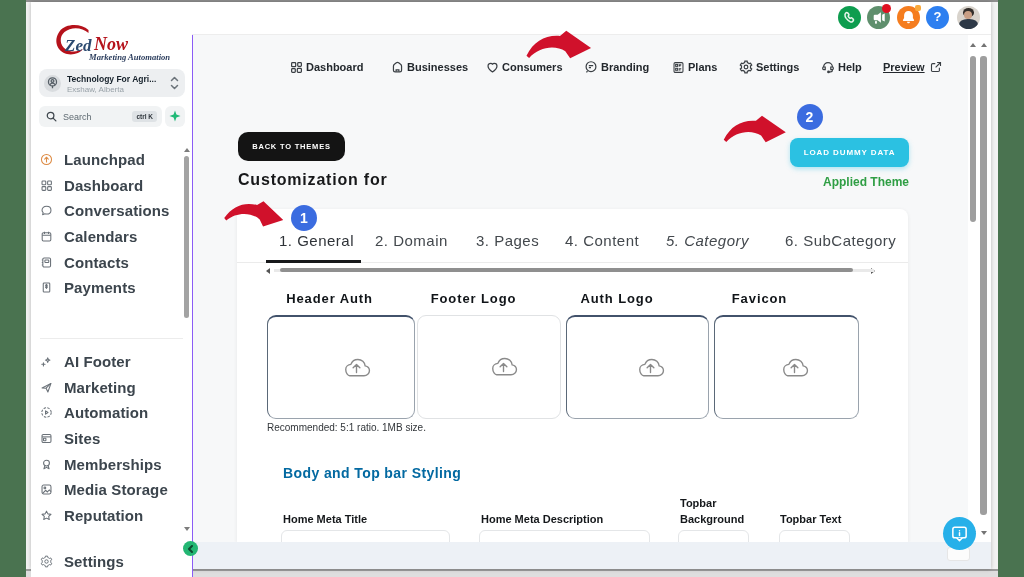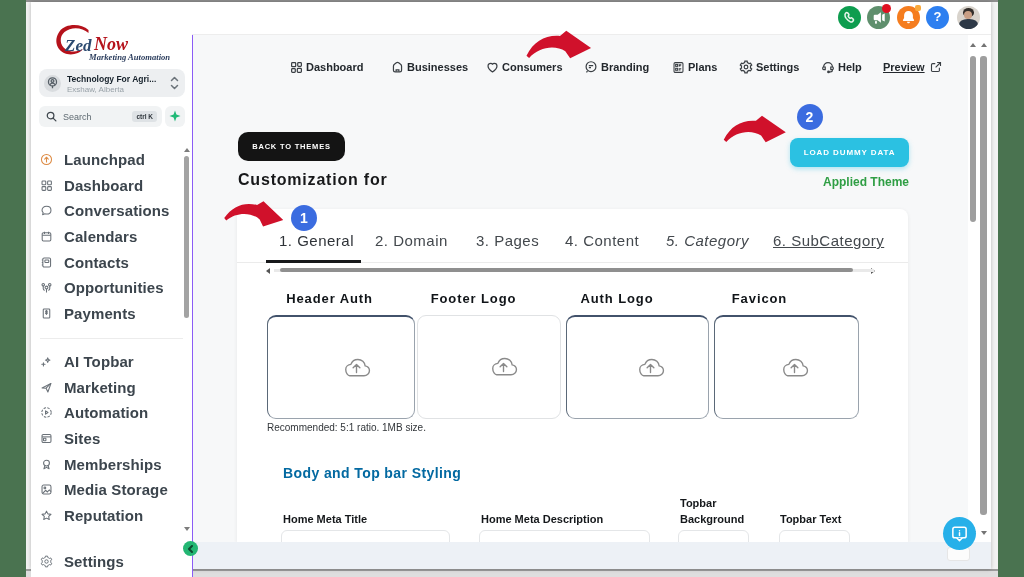--- a/index.html
+++ b/index.html
@@ -142,43 +142,34 @@
       <div class="mi">
             <svg viewBox="0 0 16 16" fill="none" stroke="#6a7178" stroke-width="1.3">
               <rect x="3.5" y="2.5" width="9.5" height="11" rx="1.5"></rect>
               <path d="M3.5 5h-1.3M3.5 8h-1.3M3.5 11h-1.3"></path>
               <rect x="6" y="5" width="4.8" height="3" rx="0.8"></rect>
             </svg>
             <span>Contacts</span>
           </div>
       <div class="mi">
             <svg viewBox="0 0 16 16" fill="none" stroke="#6a7178" stroke-width="1.3">
-              <circle cx="4" cy="4.5" r="1.5"></circle>
-              <circle cx="12" cy="4.5" r="1.5"></circle>
-              <circle cx="8" cy="8" r="1.7"></circle>
-              <path d="M4 6v3.5a2 2 0 0 0 2 2h0M12 6v3.5a2 2 0 0 1-2 2h0M8 9.7V14"></path>
-            </svg>
-            <span>Opportunities</span>
-          </div>
-      <div class="mi">
-            <svg viewBox="0 0 16 16" fill="none" stroke="#6a7178" stroke-width="1.3">
               <rect x="4" y="2.5" width="8" height="11" rx="1"></rect>
               <path d="M8.9 5.6c0-.6-.5-1-1-1s-1 .3-1 .9c0 1.3 2.1.7 2.1 2 0 .6-.5 1-1.1 1-.6 0-1.1-.4-1.1-1M8 4v5.2" stroke-linecap="round"></path>
             </svg>
             <span>Payments</span>
           </div>
     </div>
     <div class="sdiv"></div>
     <div class="menu" style="top:331px;" id="menu2">
       <div class="mi">
             <svg viewBox="0 0 16 16" fill="none" stroke="#6a7178" stroke-width="1.3">
               <path d="M9.5 3.5l.8 2 2 .8-2 .8-.8 2-.8-2-2-.8 2-.8z" stroke-linejoin="round"></path>
               <path d="M4.2 9.5v4M2.2 11.5h4" stroke-linecap="round"></path>
             </svg>
-            <span>AI Topbar</span>
+            <span>AI Footer</span>
           </div>
       <div class="mi">
             <svg viewBox="0 0 16 16" fill="none" stroke="#6a7178" stroke-width="1.3">
               <path d="M2.5 8.5L13.5 3l-3.8 10.5-2.2-4.6z" stroke-linejoin="round"></path>
               <path d="M7.5 8.9L13.5 3"></path>
             </svg>
             <span>Marketing</span>
           </div>
       <div class="mi">
             <svg viewBox="0 0 16 16" fill="none" stroke="#6a7178" stroke-width="1.3">
@@ -298,21 +289,21 @@
     <div class="applied" style="left:587px;top:140px;">Applied Theme</div>
     <div class="badge" style="left:603.5px;top:69px;">2</div>
     <div class="badge" style="left:98px;top:170px;">1</div>
 
     <div class="card" style="left:44px;top:174px;">
       <div class="tab" style="left:42px;top:23px;color:#2f3338;">1. General</div>
       <div class="tab" style="left:138px;top:23px;">2. Domain</div>
       <div class="tab" style="left:239px;top:23px;">3. Pages</div>
       <div class="tab" style="left:328px;top:23px;">4. Content</div>
       <div class="tab" style="left:429px;top:23px;font-style:italic;">5. Category</div>
-      <div class="tab" style="left:536px;top:23px;text-decoration:underline;">6. SubCategory</div>
+      <div class="tab" style="left:548px;top:23px;">6. SubCategory</div>
       <div style="position:absolute;left:0;top:52.5px;width:671px;height:1px;background:#ebebeb;"></div>
       <div style="position:absolute;left:29px;top:50.5px;width:95px;height:3px;background:#17181a;"></div>
 
       <div class="arr" style="left:29px;top:59px;border-top:3.2px solid transparent;border-bottom:3.2px solid transparent;border-right:4.5px solid #555;"></div>
       <div class="arr" style="left:634px;top:59px;border-top:3.2px solid transparent;border-bottom:3.2px solid transparent;border-left:4.5px solid #555;"></div>
       <div style="position:absolute;left:37px;top:60px;width:600px;height:2.5px;background:#e9e9e9;"></div>
       <div style="position:absolute;left:43px;top:58.8px;width:573px;height:4.5px;background:#8f8f8f;border-radius:2.5px;"></div>
 
       <div class="uplabel" style="left:92.5px;top:82px;">Header Auth</div>
       <div class="uplabel" style="left:236.5px;top:82px;">Footer Logo</div>

